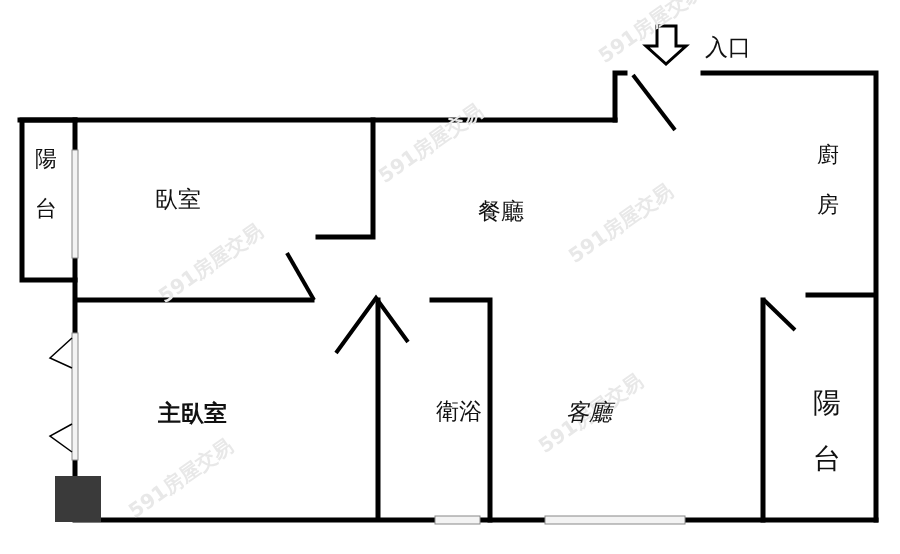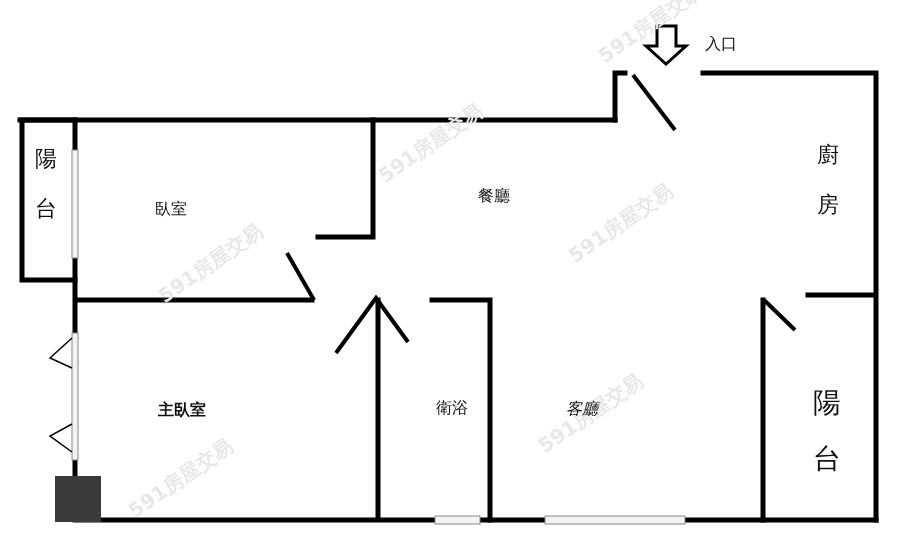--- a/index.html
+++ b/index.html
@@ -1,18 +1,18 @@
 <!DOCTYPE html>
 <html><head>
 <meta charset="utf-8">
 <style>
   html,body{margin:0;padding:0;background:#fff;}
   #plan{position:relative;width:900px;height:554px;overflow:hidden;background:#fff;font-family:"DejaVu Sans",sans-serif;}
   svg{position:absolute;left:0;top:0;}
-  .label{position:absolute;font-size:16px;color:#111;white-space:nowrap;line-height:1;text-align:right;}
+  .label{position:absolute;font-size:23px;color:#111;white-space:nowrap;line-height:1;text-align:right;}
   .vlabel{position:absolute;font-size:24px;color:#111;width:26px;line-height:48px;text-align:center;}
   .wm{position:absolute;font-size:20px;color:#e8e8e8;transform:rotate(-35deg);font-weight:bold;white-space:nowrap;}
 </style>
 </head>
 <body>
 
 <div id="plan">
   <svg width="900" height="554" viewBox="0 0 900 554">
     <g stroke="#000" stroke-width="5" fill="none" stroke-linecap="square">
 
@@ -71,22 +71,22 @@
   <div class="wm" style="left:560px;top:210px;">591房屋交易</div>
   <div class="wm" style="left:150px;top:250px;">591房屋交易</div>
   <div class="wm" style="left:530px;top:400px;">591房屋交易</div>
   <div class="wm" style="left:120px;top:465px;">591房屋交易</div>
 
   <div class="label" style="left:705px;top:36px;">入口</div>
   <div class="vlabel" style="left:33px;top:134px;font-size:22px;line-height:50px;">
     <div>陽</div>
       <div>台</div>
   </div>
-  <div class="label" style="left:155px;top:188px;margin-top:13px;">臥室</div>
-  <div class="label" style="left:478px;top:188px;">餐廳</div>
+  <div class="label" style="left:155px;top:188px;">臥室</div>
+  <div class="label" style="left:478px;top:200px;">餐廳</div>
   <div class="vlabel" style="left:815px;top:130px;font-size:22px;line-height:50px;">
     <div>廚</div>
       <div>房</div>
   </div>
   <div class="label" style="left:158px;top:402px;font-weight:bold;">主臥室</div>
   <div class="label" style="left:428px;top:400px;margin-left:8px;">衛浴</div>
   <div class="label" style="left:566px;top:401px;font-style:italic;">客廳</div>
   <div class="vlabel" style="left:813px;top:375px;font-size:28px;line-height:56px;">
     <div>陽</div>
       <div>台</div>

